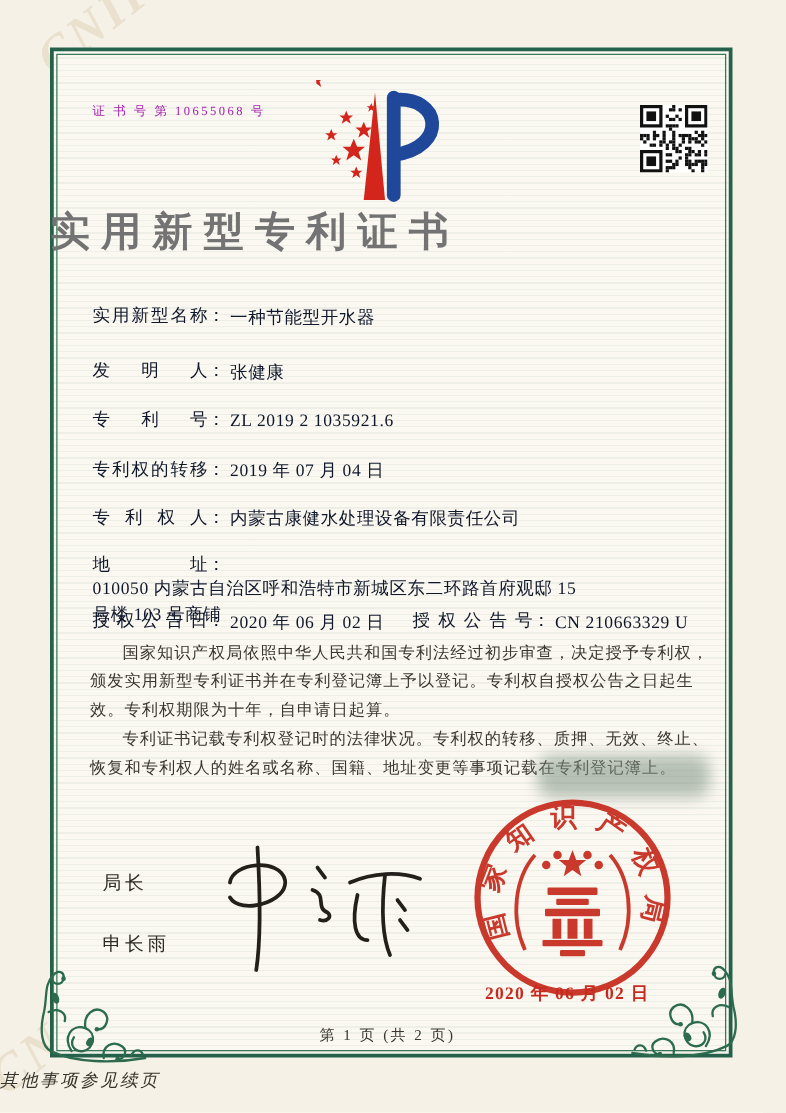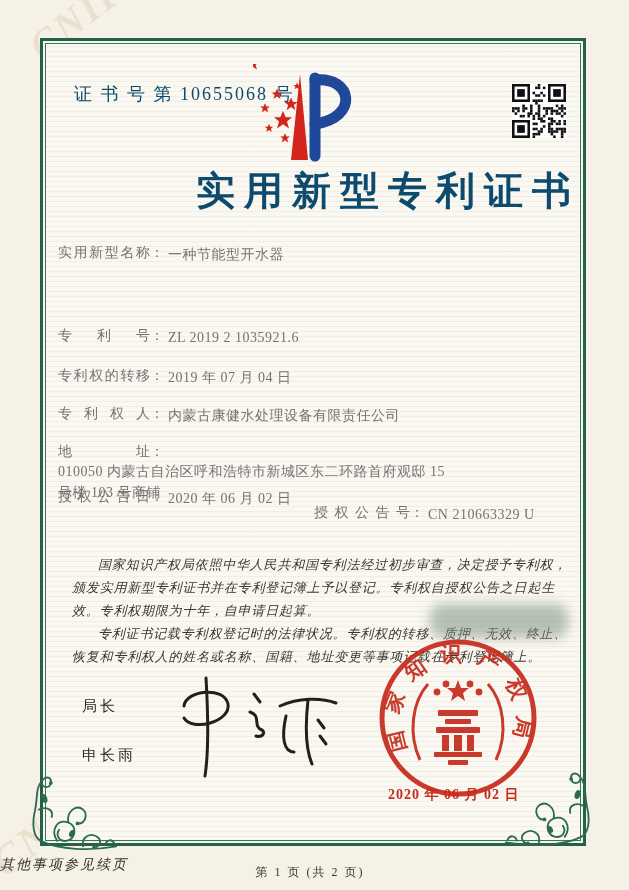--- a/index.html
+++ b/index.html
@@ -21,56 +21,54 @@
   .frame-inner{
     position:absolute;left:2px;top:2px;right:2px;bottom:2px;
     border:1px solid #39755a;pointer-events:none;
   }
   .wm{
     position:absolute;font-style:italic;font-weight:bold;
     color:rgba(206,186,152,0.30);transform:rotate(-38deg);
     font-family:"Liberation Serif",serif;letter-spacing:3px;pointer-events:none;
   }
   .cert-no{
-    position:absolute;left:74px;top:82px;font-size:18px;letter-spacing:2px;color:#0c4a6e;
+    position:absolute;left:74px;top:82px;font-size:10px;letter-spacing:2px;color:#a21caf;
   }
   .title{
-    position:absolute;left:40px;top:164px;width:540px;text-align:right;
-    font-size:39px;font-weight:bold;letter-spacing:9px;color:#0c4a6e;
-  }
-  .row{position:absolute;left:58px;width:500px;font-size:14px;color:#737373;}
+    position:absolute;left:40px;top:164px;width:540px;text-align:left;
+    font-size:32px;font-weight:bold;letter-spacing:9px;color:#737373;
+  }
+  .row{position:absolute;left:74px;width:500px;font-size:14px;color:#0f172a;}
   .flabel{
     display:inline-block;width:92px;text-align:justify;text-align-last:justify;
     vertical-align:top;letter-spacing:0;
   }
   .fcolon{display:inline-block;vertical-align:top;margin-right:4px;}
   .fvalue{display:inline-block;vertical-align:top;letter-spacing:0.5px;max-width:400px;word-break:break-all;line-height:21px;}
-  .pair2{position:absolute;left:256px;top:0;margin-top:16px;}
+  .pair2{position:absolute;left:256px;top:0;}
   .paras{
     position:absolute;left:72px;top:510px;width:496px;
     font-size:13px;line-height:23px;letter-spacing:0.8px;color:#3a362f;
-    font-style:italic;
-    margin-top:43px;
   }
   .paras p{margin:0;text-indent:2em;word-break:break-all;}
   .smudge{
     position:absolute;left:430px;top:604px;width:138px;height:34px;
     background:rgba(125,145,130,0.55);filter:blur(6px);border-radius:12px;
   }
   .sig-title{position:absolute;left:82px;top:697px;font-size:15px;letter-spacing:3px;color:#2c2925;font-family:"Liberation Sans",sans-serif;}
   .sig-name{position:absolute;left:82px;top:746px;font-size:15px;letter-spacing:3px;color:#2c2925;font-family:"Liberation Sans",sans-serif;}
   .sig-hand{position:absolute;left:168px;top:672px;}
   .seal{position:absolute;left:368px;top:630px;opacity:0.93;}
   .seal-date{
     position:absolute;left:388px;top:786px;font-size:14px;color:#c62b1e;
     letter-spacing:1px;font-weight:bold;white-space:nowrap;
   }
   .page-num{
     position:absolute;left:40px;top:820px;width:540px;text-align:center;
-    font-size:12px;letter-spacing:2px;color:#3a362f;margin-top:44px;
+    font-size:12px;letter-spacing:2px;color:#3a362f;
   }
   .cont-note{
     position:absolute;left:0;top:856px;width:629px;text-align:left;
     font-size:14px;letter-spacing:2px;color:#37332d;font-style:italic;
   }
   .logo{position:absolute;left:253px;top:64px;}
   .qr{position:absolute;left:512px;top:84px;width:54px;height:54px;background:#fff;}
   .flourish{position:absolute;}
 </style>
 </head>
@@ -228,20 +226,23 @@
         <rect x="2.5714285714285716" y="38.57142857142858" width="12.857142857142858" height="12.857142857142858" fill="#fff"></rect>
         <rect x="5.142857142857143" y="41.142857142857146" width="7.714285714285715" height="7.714285714285715" fill="#111"></rect>
       </svg>
   </div>
 
   <div class="title">实用新型专利证书</div>
 
   <div class="row" style="top:244px">
     <span class="flabel">实用新型名称</span><span class="fcolon">：</span><span class="fvalue">一种节能型开水器</span>
   </div>
+  <div class="row" style="top:288px">
+    <span class="flabel">发明人</span><span class="fcolon">：</span><span class="fvalue">张健康</span>
+  </div>
   <div class="row" style="top:327px">
     <span class="flabel">专利号</span><span class="fcolon">：</span><span class="fvalue">ZL 2019 2 1035921.6</span>
   </div>
   <div class="row" style="top:367px">
     <span class="flabel">专利权的转移</span><span class="fcolon">：</span><span class="fvalue">2019 年 07 月 04 日</span>
   </div>
   <div class="row" style="top:405px">
     <span class="flabel">专利权人</span><span class="fcolon">：</span><span class="fvalue">内蒙古康健水处理设备有限责任公司</span>
   </div>
   <div class="row" style="top:443px">

